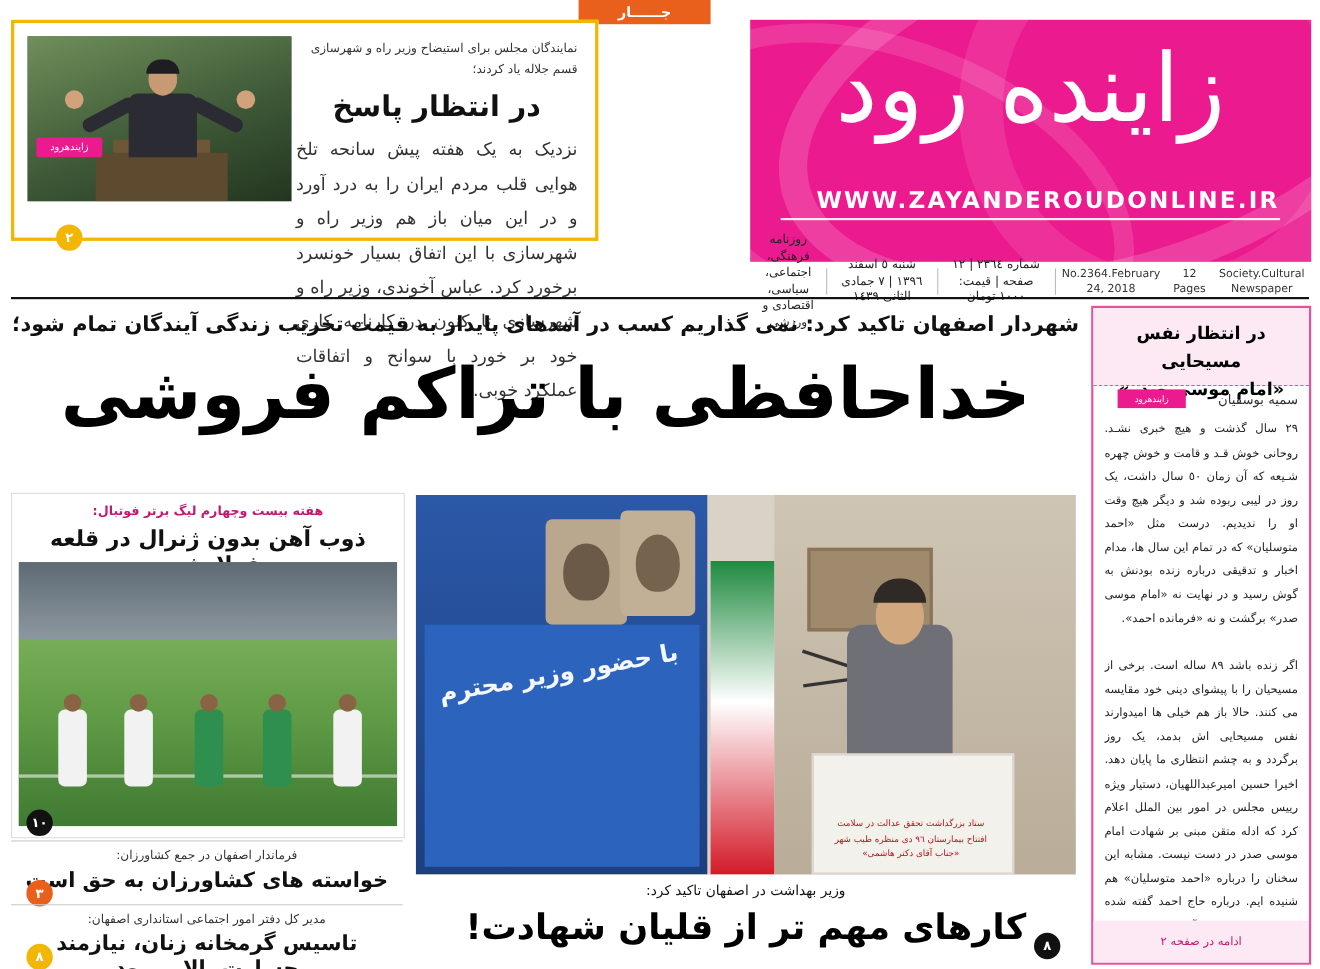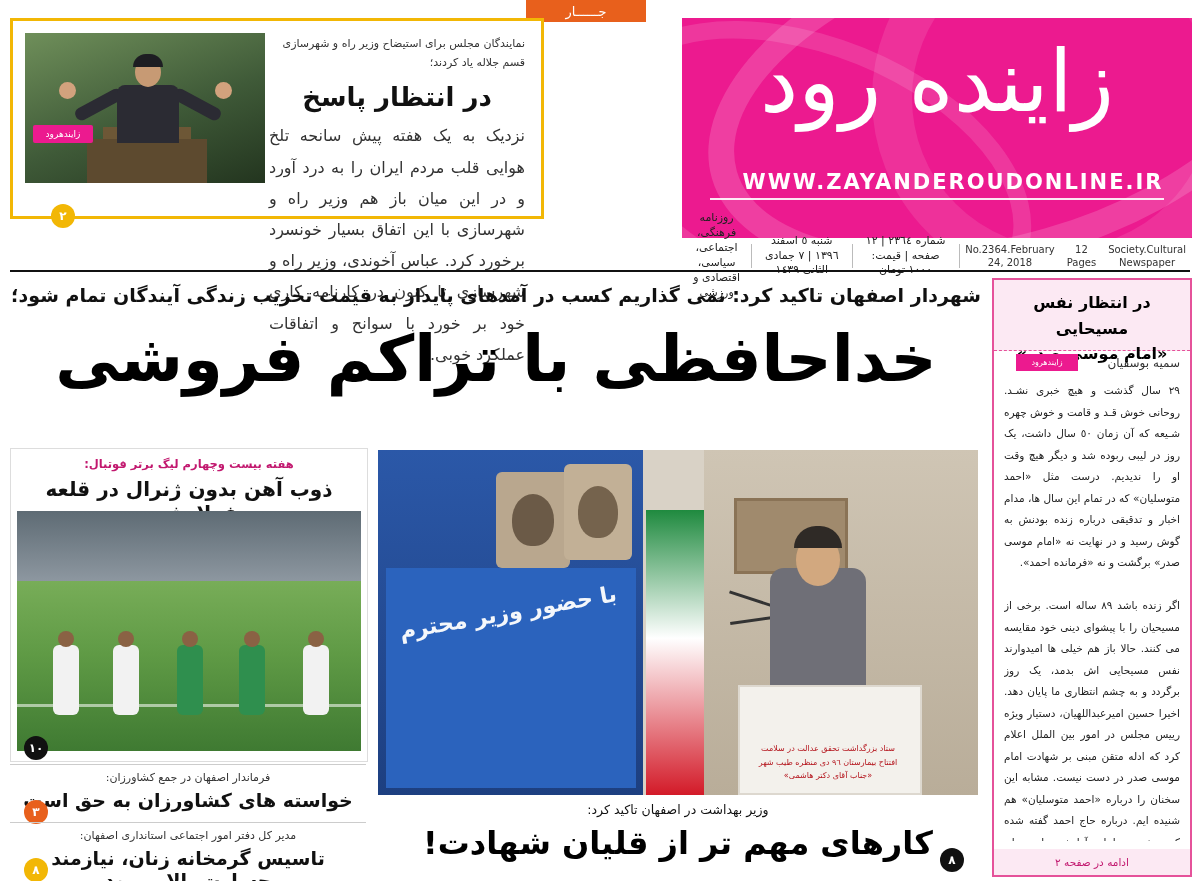--- a/index.html
+++ b/index.html
@@ -10,21 +10,21 @@
     overflow:hidden;
     position:relative;
   }
   .page{position:relative;width:1200px;height:881px;background:#fff;}
 
   
   .top-bar{position:absolute;top:0;left:0;width:1200px;height:22px;background:#ffffff;}
   .jasar-tab{
     position:absolute;top:0;right:554px;width:120px;height:22px;
     background:#e8601c;color:#fff;display:flex;align-items:center;justify-content:center;
-    font-size:13px;font-weight:normal;letter-spacing:3px;
+    font-size:13px;font-weight:bold;letter-spacing:3px;
   }
 
   
   .masthead{
     position:absolute;top:18px;right:8px;width:510px;height:220px;
     background:#ec1a8f;overflow:hidden;
   }
   .masthead .swirl1{
     position:absolute;width:560px;height:280px;border-radius:50%;
     border:26px solid rgba(255,255,255,0.16);
@@ -120,21 +120,21 @@
   }
   .op-author{
     position:absolute;top:76px;right:10px;font-size:12px;color:#333;direction:rtl;
   }
   .op-mark{position:absolute;top:74px;right:112px;width:62px;height:17px;background:#ec1a8f;color:#fff;font-size:8px;display:flex;align-items:center;justify-content:center;}
   .op-body{
     position:absolute;top:100px;right:10px;left:10px;bottom:34px;
     font-size:10.5px;line-height:2.05;color:#222;text-align:justify;direction:rtl;overflow:hidden;
   }
   .op-more{
-    position:absolute;bottom:0;right:0;left:0;height:26px;background:#fce9f3;
+    position:absolute;bottom:0;right:0;left:0;height:38px;background:#fce9f3;
     color:#c2186f;font-size:10.5px;display:flex;align-items:center;justify-content:center;direction:rtl;
   }
 
   
   .center-kicker{
     position:absolute;top:284px;right:218px;width:972px;text-align:center;
     font-size:19px;color:#111;direction:rtl;font-weight:600;
   }
   .center-head{
     position:absolute;top:322px;right:218px;width:972px;text-align:center;

